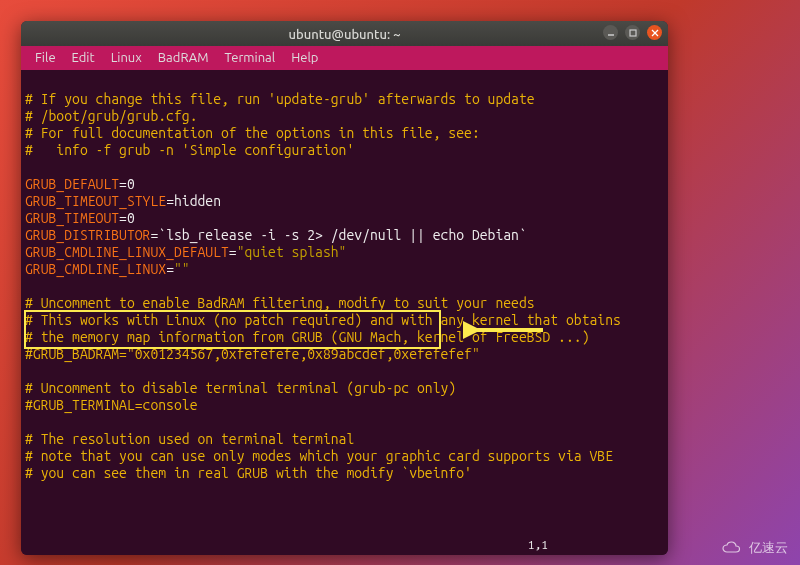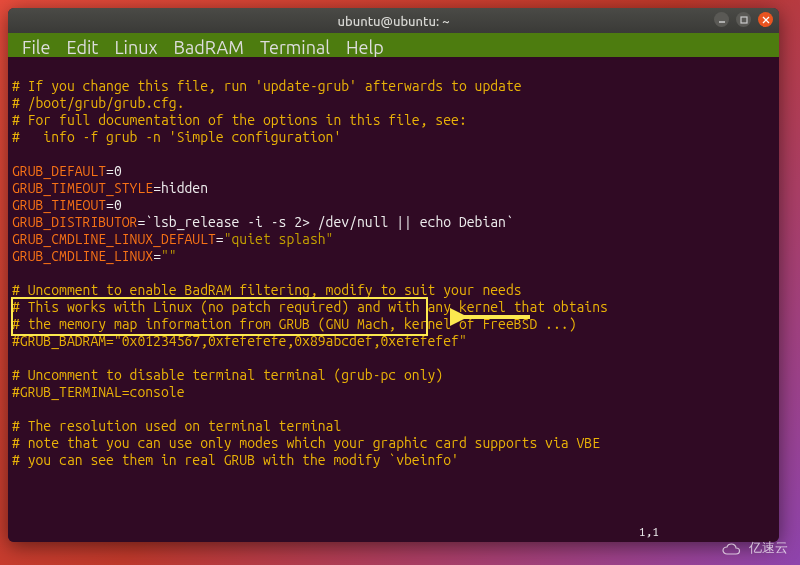--- a/index.html
+++ b/index.html
@@ -5,47 +5,47 @@
   * { margin: 0; padding: 0; box-sizing: border-box; }
   body {
     width: 800px;
     height: 565px;
     background: linear-gradient(135deg, #e74c3c 0%, #c0392b 50%, #8e44ad 100%);
     font-family: "Ubuntu", "DejaVu Sans", sans-serif;
     overflow: hidden;
     position: relative;
   }
   .window {
-    margin: 8px;
+    margin: 21px;
     background: #3b1f3b;
     border-radius: 6px;
     box-shadow: 0 4px 20px rgba(0,0,0,.5);
     overflow: hidden;
-    width: 771px;
+    width: 647px;
   }
   .titlebar {
     background: linear-gradient(#4a4a46, #3a3a37);
     height: 25px;
     display: flex;
     align-items: center;
     position: relative;
     color: #d8d8d4;
     font-size: 13px;
   }
   .title { flex: 1; text-align: center; font-weight: 500; }
   .winbtns { position: absolute; right: 6px; top: 4px; display: flex; gap: 7px; }
   .wbtn { width: 15px; height: 15px; border-radius: 50%; background: #5a5955; display:flex;align-items:center;justify-content:center;}
   .wbtn.close { background: #e95420; }
   .wbtn svg { width: 8px; height: 8px; }
   .menubar {
-    background: #4d7c0f;
+    background: #be185d;
     height: 24px;
     display: flex;
     padding: 0 6px;
-    font-size: 18px;
+    font-size: 13px;
     color: #ddd;
     text-align: center;
   }
   .menuitem { padding: 4px 8px; cursor: default; }
   .term {
     background: #300a24;
     font-family: "Ubuntu Mono","DejaVu Sans Mono",monospace;
     font-size: 14px;
     line-height: 17px;
     color: #eee;
@@ -76,21 +76,21 @@
     font-family: "Ubuntu Mono", monospace;
     font-size: 12px;
   }
   .watermark {
     position: absolute;
     right: 12px;
     bottom: 8px;
     color: rgba(255,255,255,.7);
     font-size: 13px;
     display: flex;
-    align-items: flex-end;
+    align-items: center;
     gap: 4px;
     pointer-events: none;
   }
   .watermark svg { width: 24px; height: 14px; }
 </style>
 </head>
 <body>
 
 <div class="window">
   <div class="titlebar">

